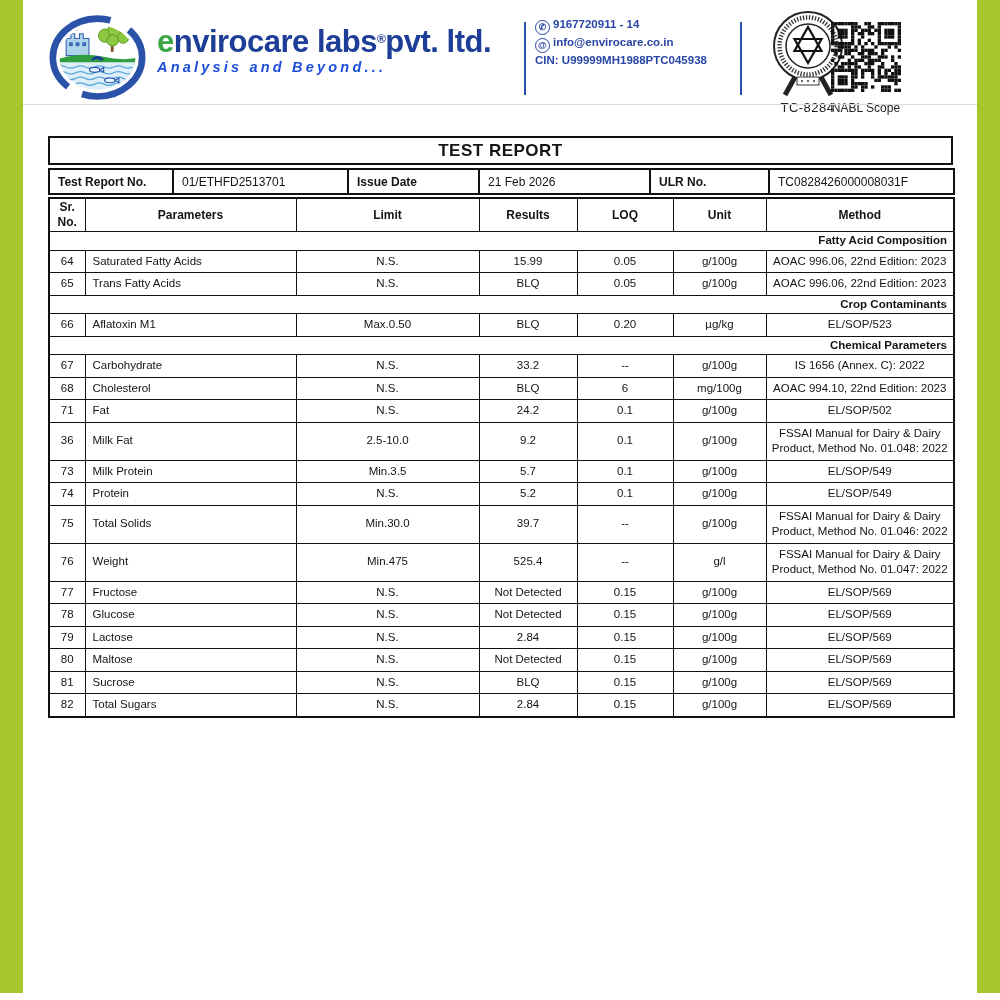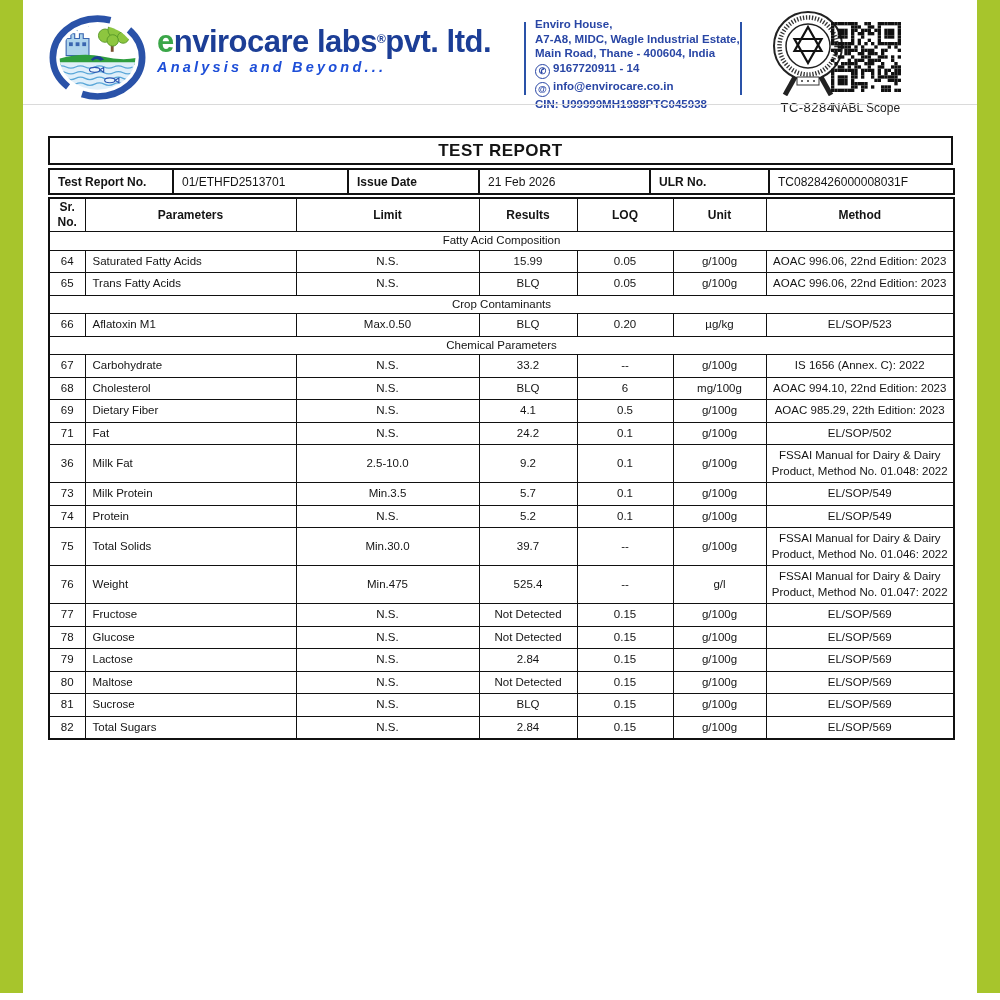--- a/index.html
+++ b/index.html
@@ -43,21 +43,21 @@
   .title-box{border:2px solid #111;height:25px;line-height:25px;text-align:center;font-weight:bold;font-size:17px;letter-spacing:0.5px;margin-bottom:3px;}
   table{border-collapse:collapse;table-layout:fixed;width:905px;}
   .info-table{margin-bottom:2px;}
   .info-table td{border:2px solid #111;font-size:12px;padding:3px 8px;height:17px;overflow:hidden;white-space:nowrap;}
   .info-table td.lab{font-weight:bold;}
   .main-table{border:2px solid #111;}
   .main-table th{border:1.5px solid #111;font-size:12px;font-weight:bold;padding:1px 2px;line-height:1.25;}
   .main-table th.sr{white-space:pre-line;}
   .main-table td{border:1.5px solid #111;font-size:11.5px;padding:3px 4px;line-height:1.35;text-align:center;word-wrap:break-word;}
   .main-table td.param{text-align:left;padding-left:7px;}
-  .main-table tr.section td{text-align:center;font-weight:normal;padding:1px 6px;font-size:11.5px;}
+  .main-table tr.section td{text-align:right;font-weight:bold;padding:1px 6px;font-size:11.5px;}
 </style>
 </head>
 <body>
 
 <div class="page">
   <div class="bar left"></div>
   <div class="bar right"></div>
   <svg class="corner-curve" width="42" height="40">
     <path d="M32 0 Q3 5 3 38" stroke="#e0e0e0" stroke-width="1.5" fill="none"></path>
   </svg>
@@ -102,25 +102,20 @@
     </svg>
 
     <div class="brand">
       <div class="brand-line"><span class="e">e</span><span>nvirocare labs</span><sup>®</sup><span>pvt. ltd.</span></div>
       <div class="tagline">Analysis and Beyond...</div>
     </div>
 
     <div class="vdiv d1"></div>
 
     <div class="address">
-      <div id="address-lines">
-          <div class="row">Enviro House,</div>
-          <div class="row">A7-A8, MIDC, Wagle Industrial Estate,</div>
-          <div class="row">Main Road, Thane - 400604, India</div>
-        </div>
       <div class="row"><span class="addr-icon">✆</span><span>9167720911 - 14</span></div>
       <div class="row"><span class="addr-icon">@</span><span>info@envirocare.co.in</span></div>
       <div class="row">CIN: U99999MH1988PTC045938</div>
     </div>
 
     <div class="vdiv d2"></div>
 
     <div class="seal-block">
       <svg width="90" height="88" viewBox="0 0 86 88">
         <circle cx="43" cy="38" r="34" fill="none" stroke="#222" stroke-width="2"></circle>
@@ -489,29 +484,20 @@
           <tr>
             <td>68</td>
             <td class="param">Cholesterol</td>
             <td>N.S.</td>
             <td>BLQ</td>
             <td>6</td>
             <td>mg/100g</td>
             <td>AOAC 994.10, 22nd Edition: 2023</td>
           </tr>
           <tr>
-            <td>69</td>
-            <td class="param">Dietary Fiber</td>
-            <td>N.S.</td>
-            <td>4.1</td>
-            <td>0.5</td>
-            <td>g/100g</td>
-            <td>AOAC 985.29, 22th Edition: 2023</td>
-          </tr>
-          <tr>
             <td>71</td>
             <td class="param">Fat</td>
             <td>N.S.</td>
             <td>24.2</td>
             <td>0.1</td>
             <td>g/100g</td>
             <td>EL/SOP/502</td>
           </tr>
           <tr>
             <td>36</td>

